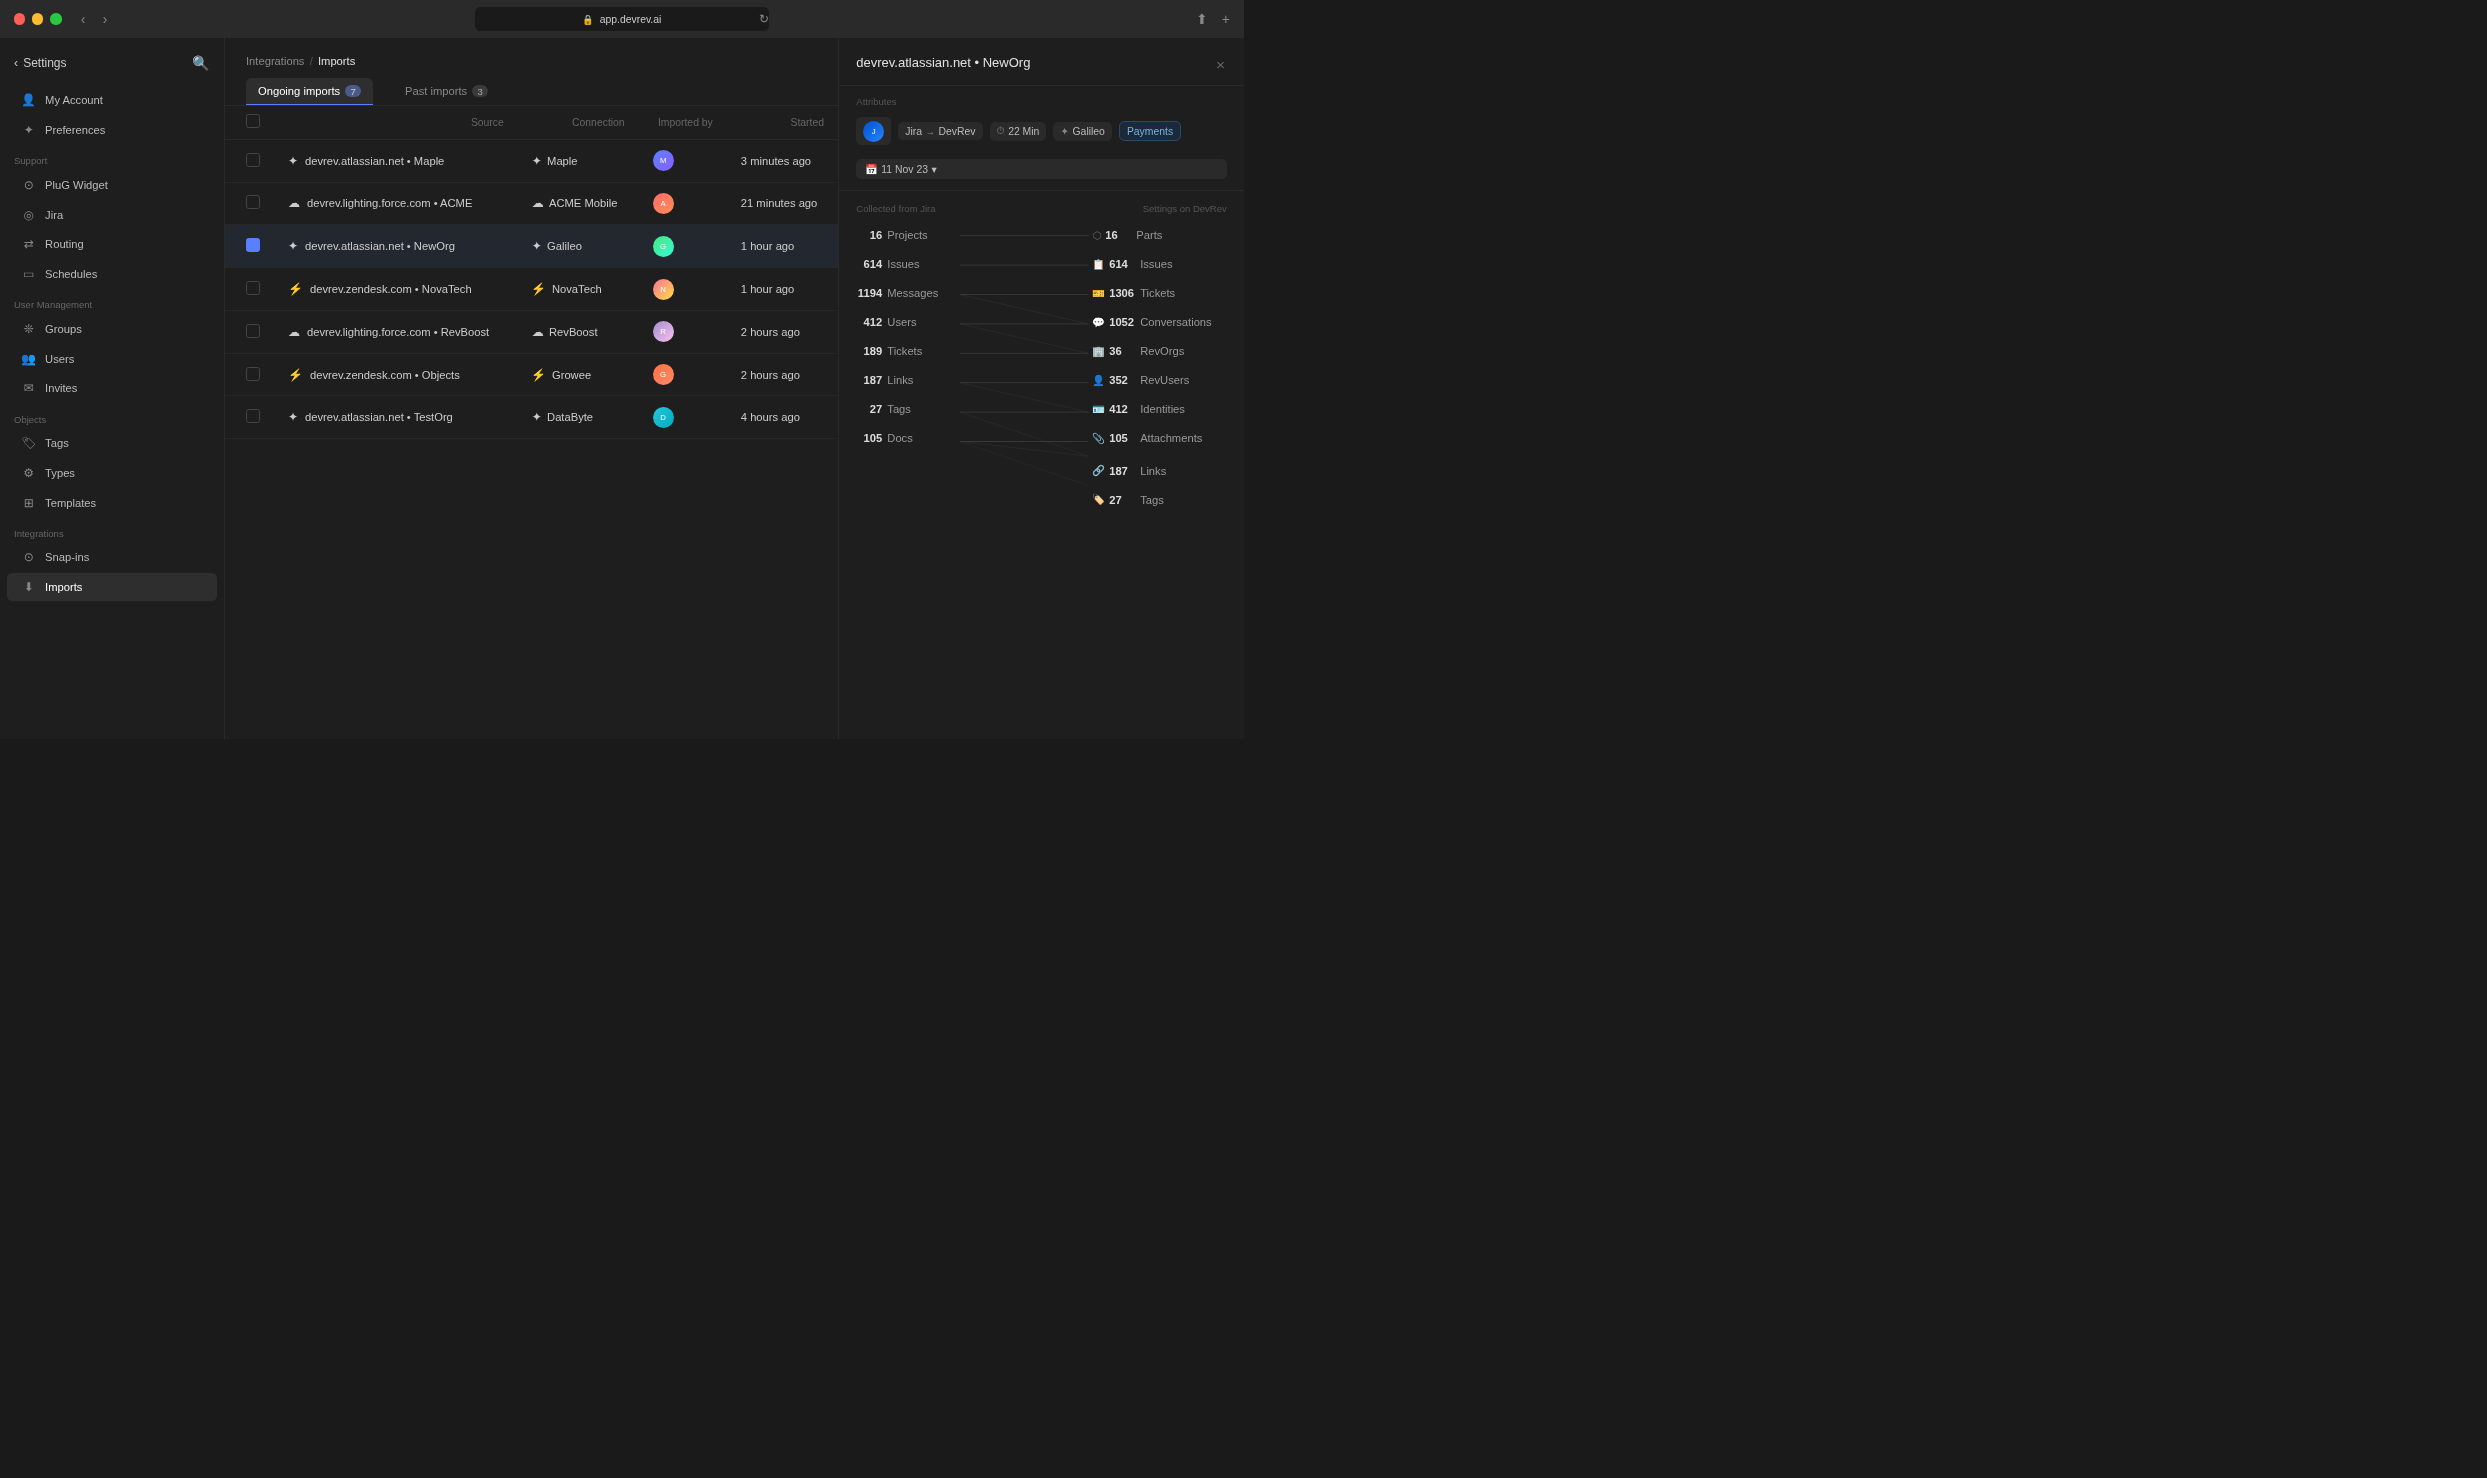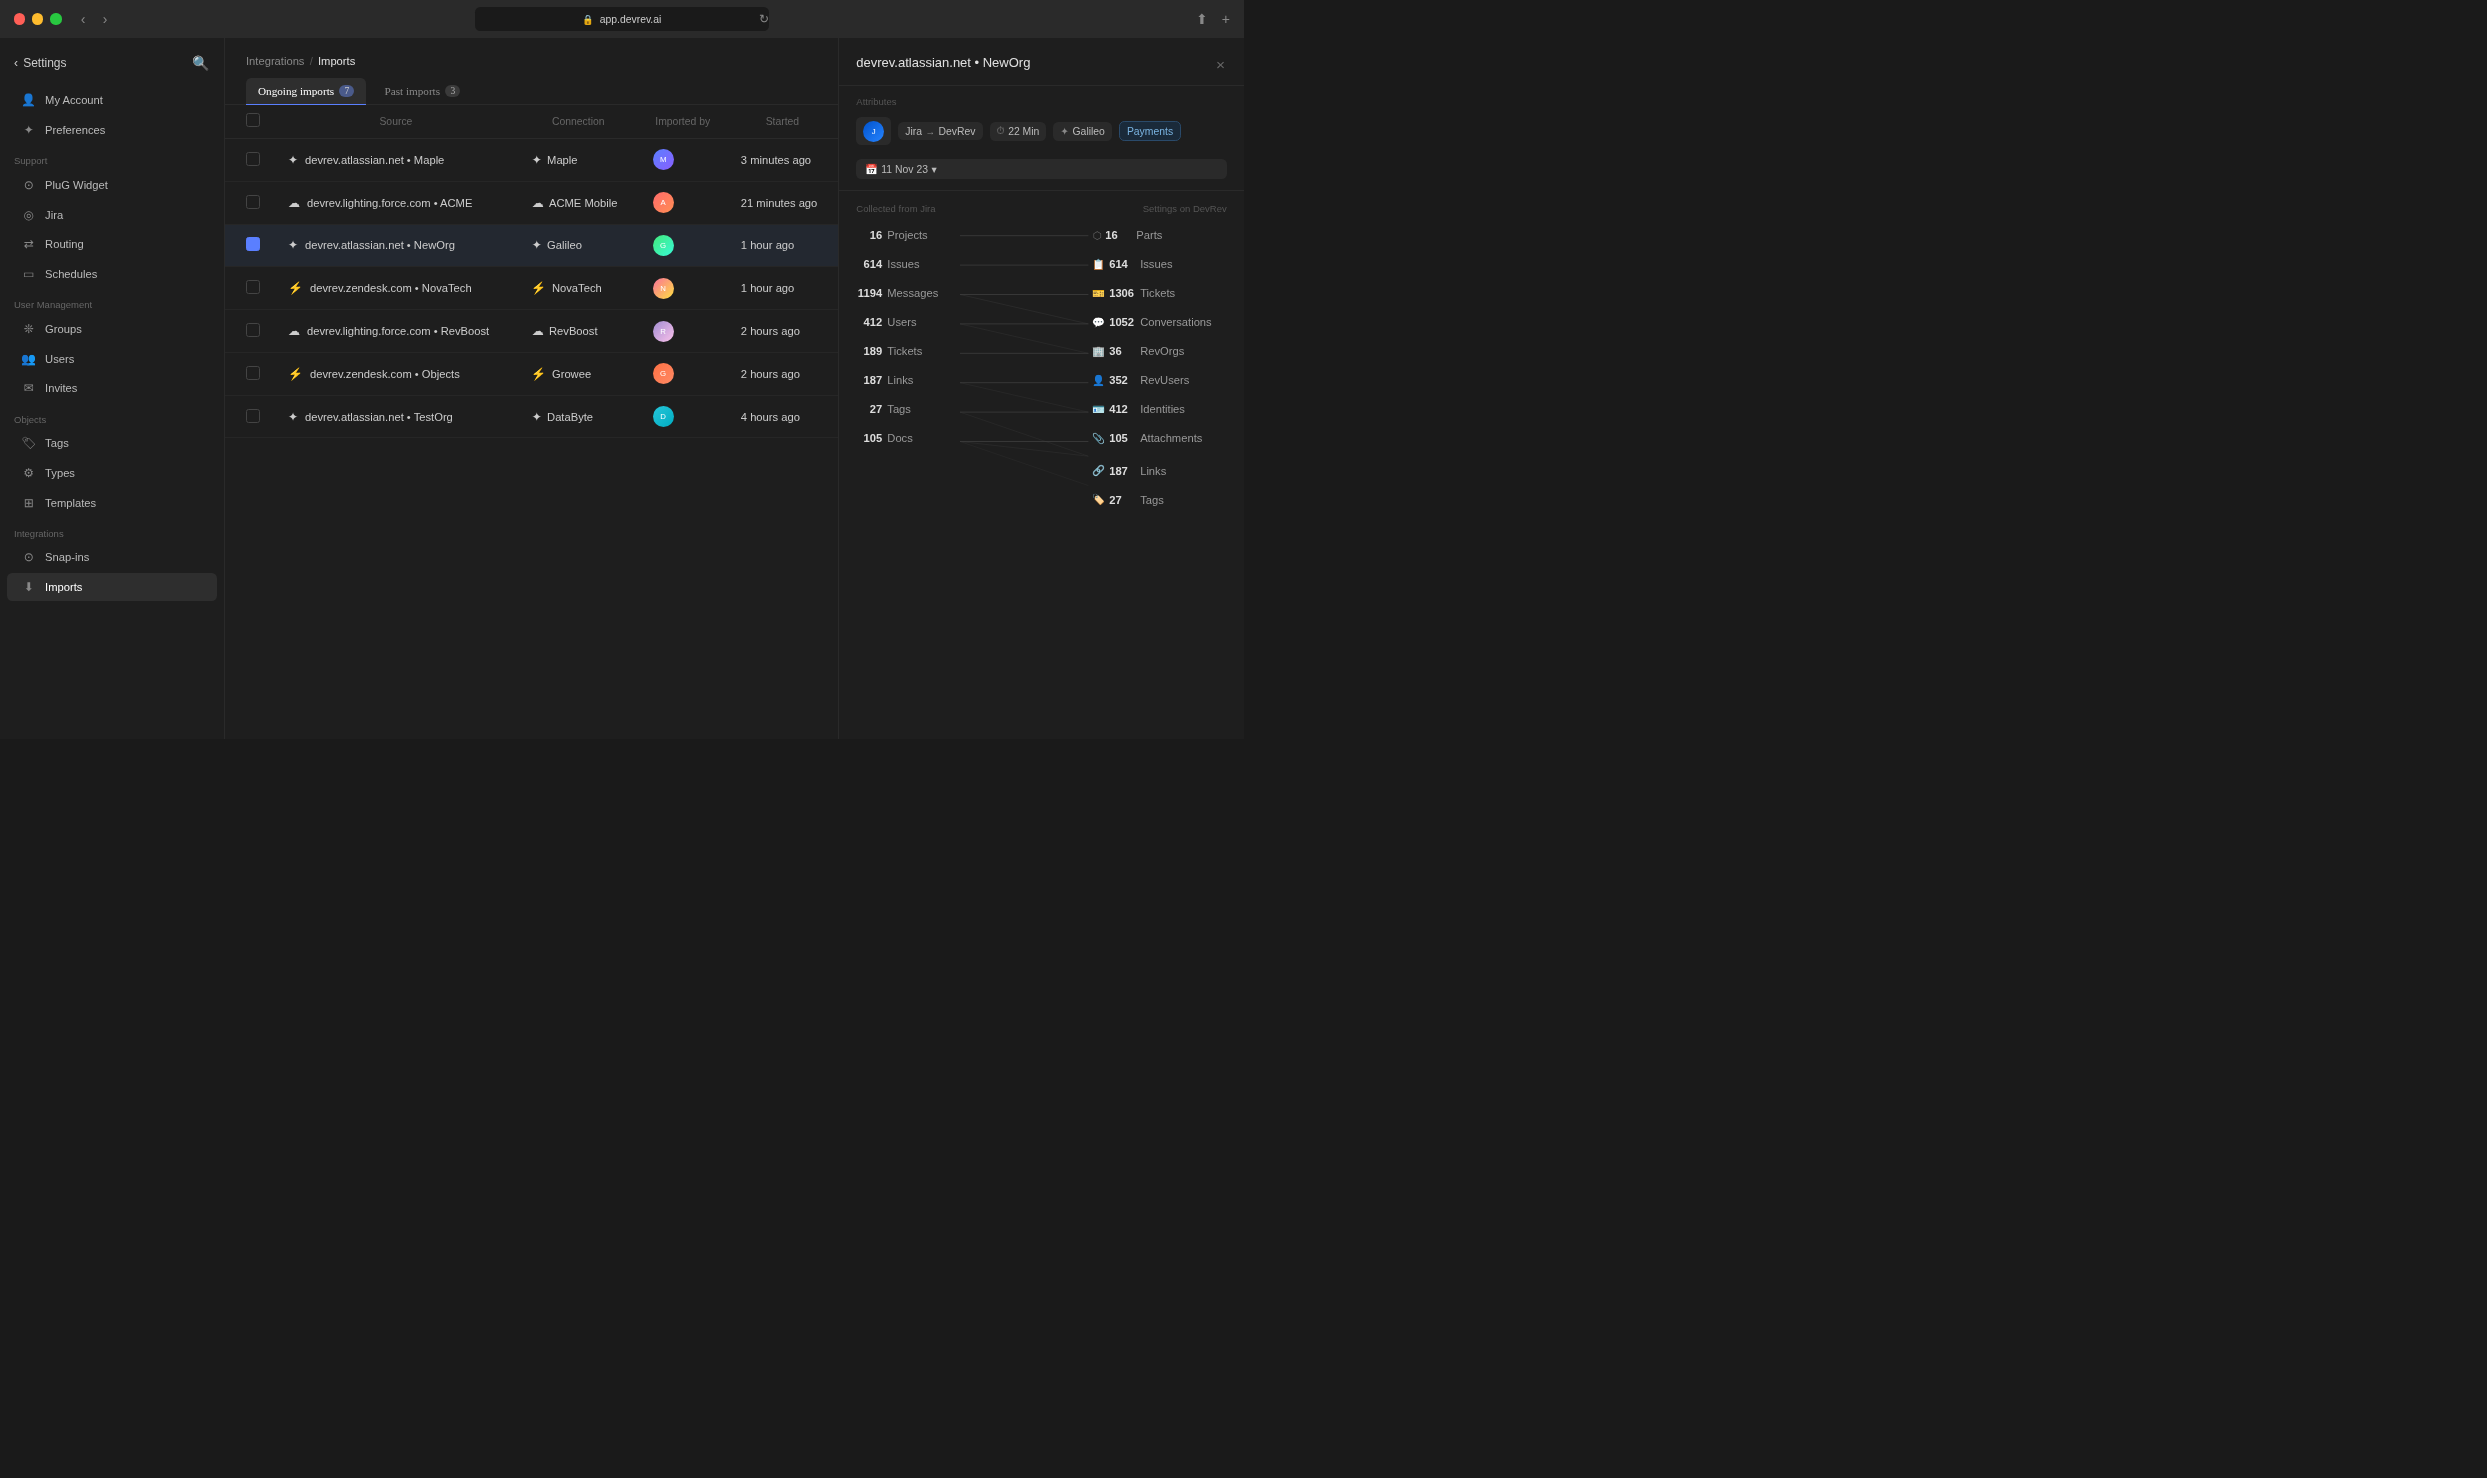--- a/index.html
+++ b/index.html
@@ -158,24 +158,23 @@
       gap: 5.2px;
     }
     .breadcrumb-link { color: #888; cursor: pointer; }
     .breadcrumb-sep { color: #555; }
     .breadcrumb-current { color: #e0e0e0; }
 
     
     .tabs-bar {
       padding: 0 21px;
       display: flex;
-      gap: 6px;
+      gap: 20px;
       border-bottom: 0.9px solid #2a2a2a;
       padding-bottom: 0;
-      font-family: Liberation Serif, serif;
     }
     .tab {
       padding: 7px 12px;
       font-size: 11.2px;
       cursor: pointer;
       color: #888;
       border-radius: 5.2px 5.2px 0 0;
       display: flex;
       align-items: center;
       gap: 5.2px;
@@ -201,21 +200,21 @@
       flex: 1;
       overflow-y: auto;
       padding: 0;
     }
     .imports-table {
       width: 100%;
       border-collapse: collapse;
       font-size: 11.2px;
     }
     .imports-table th {
-      text-align: center;
+      text-align: right;
       padding: 8.6px 14px;
       color: #666;
       font-weight: 500;
       border-bottom: 0.9px solid #2a2a2a;
       font-size: 10.4px;
     }
     .imports-table th:first-child,
     .imports-table td:first-child {
       padding-left: 21px;
       width: 35px;

